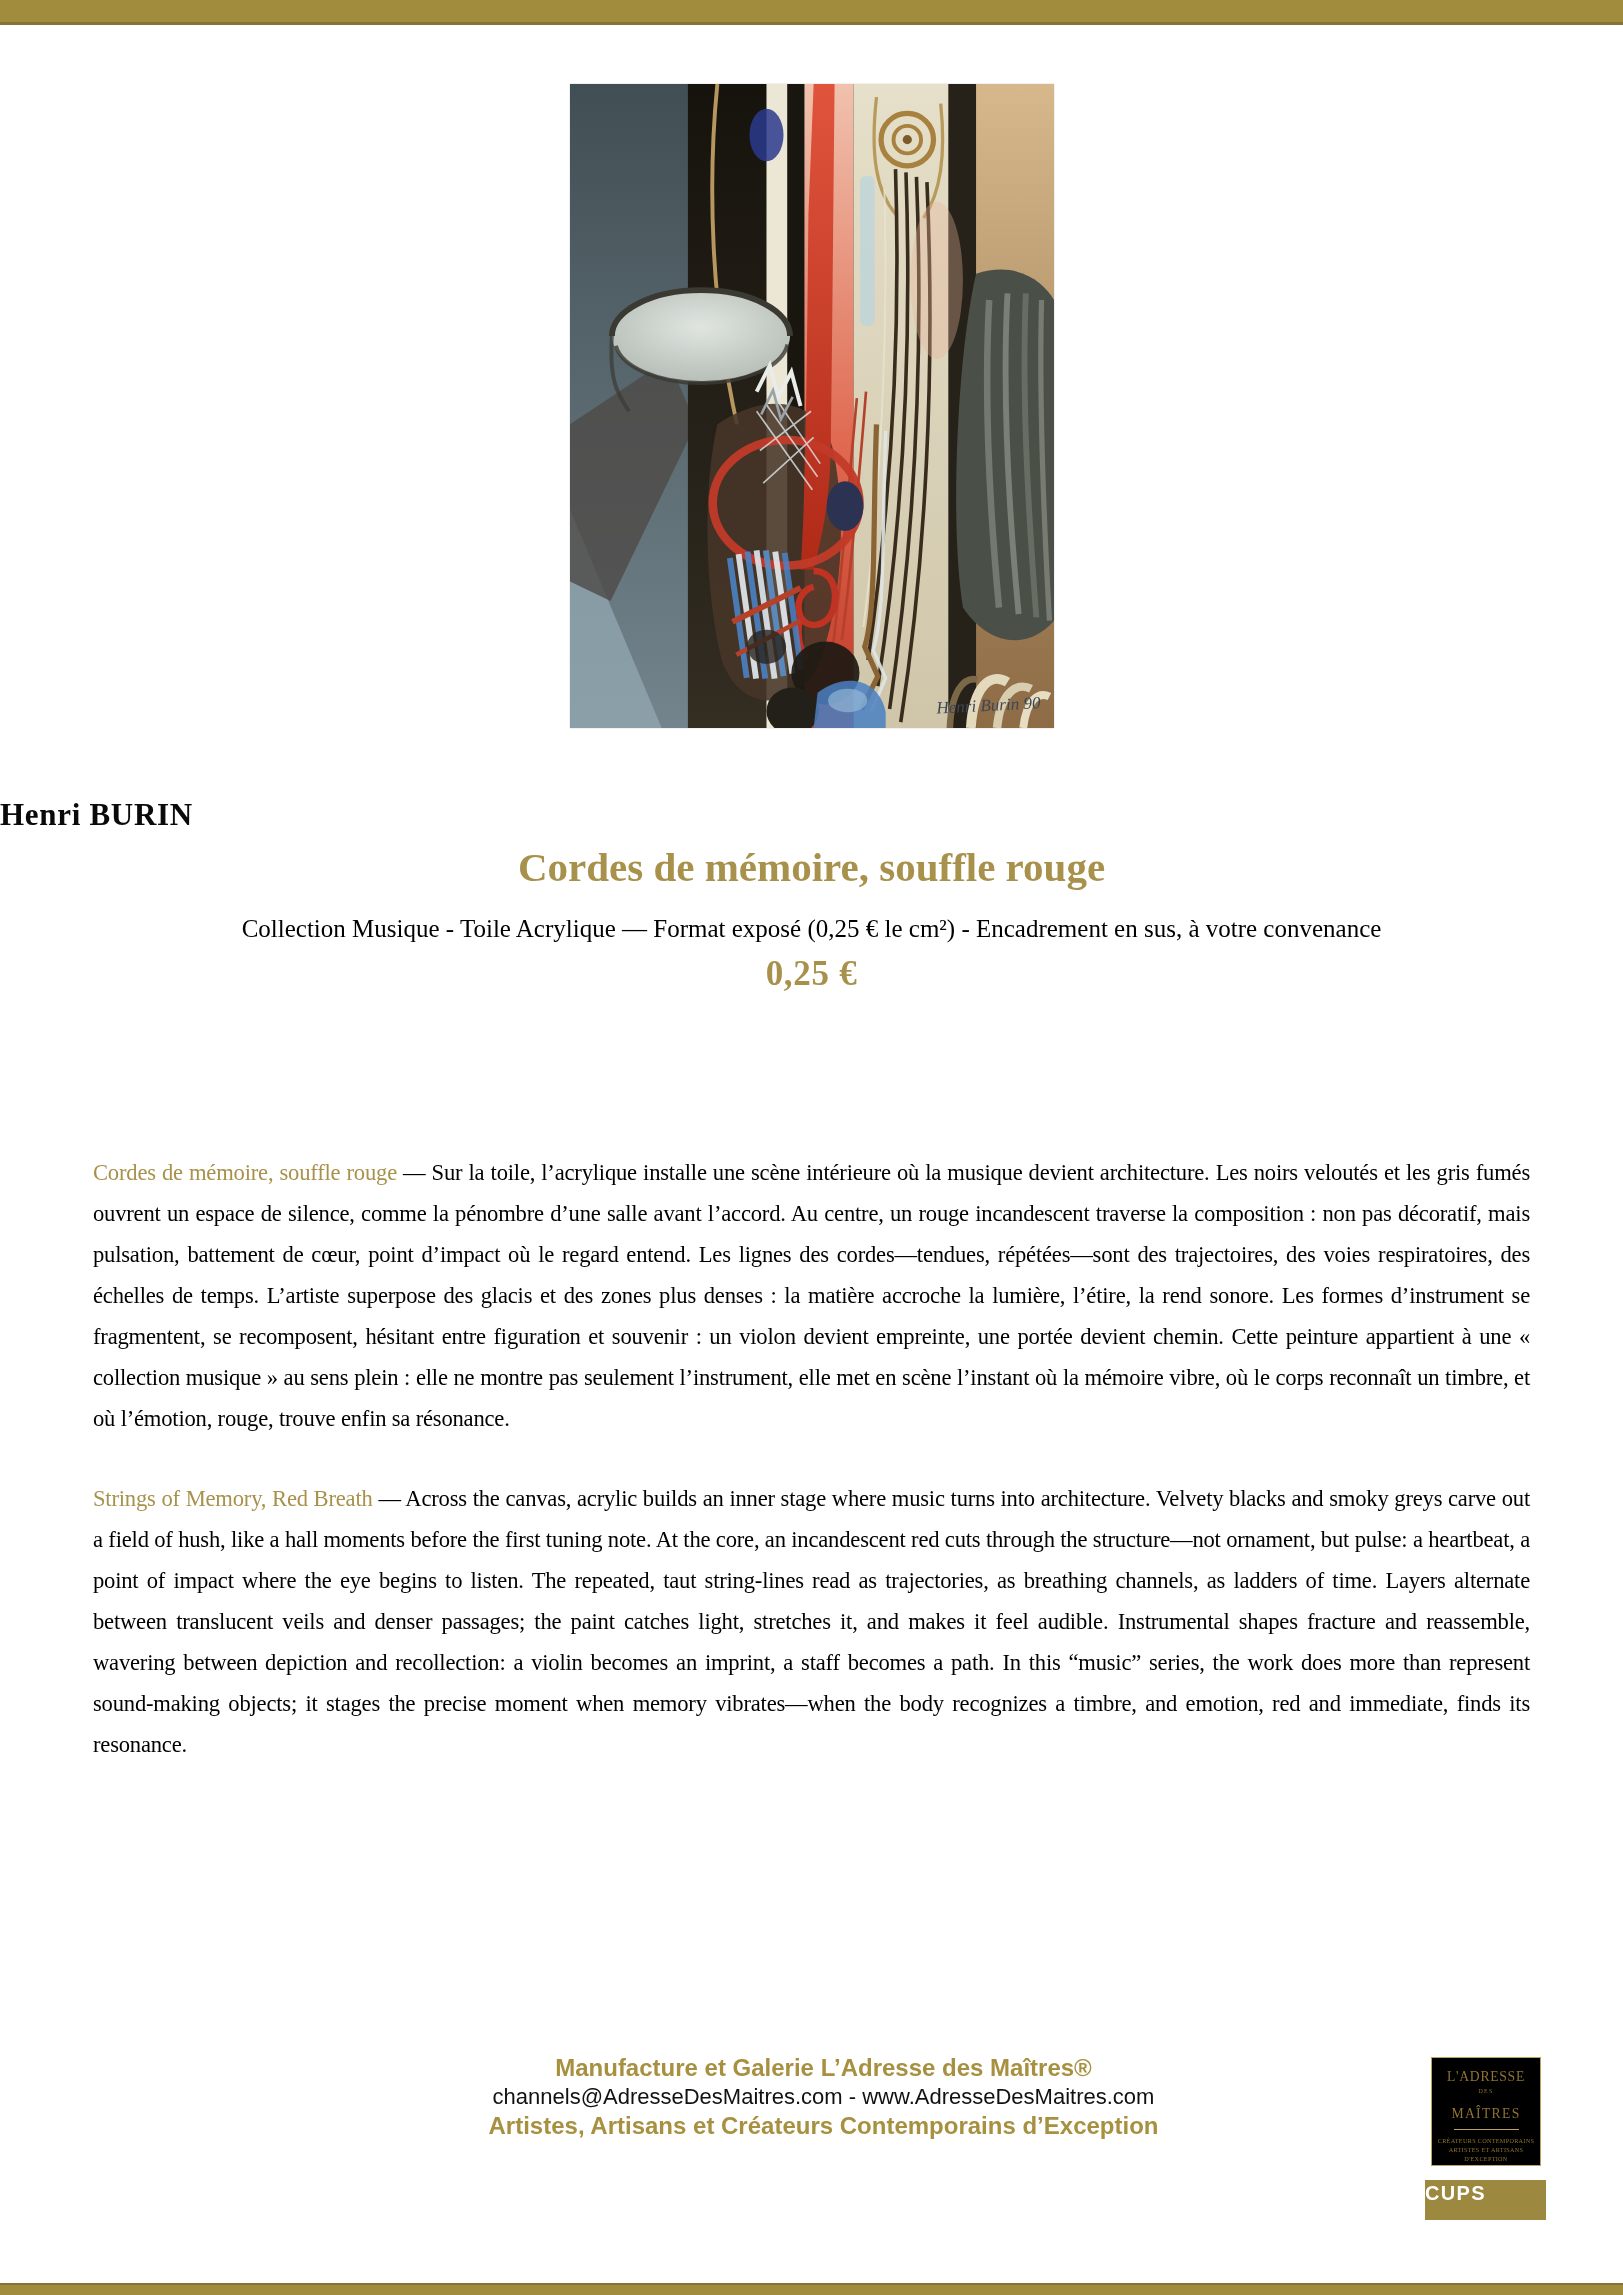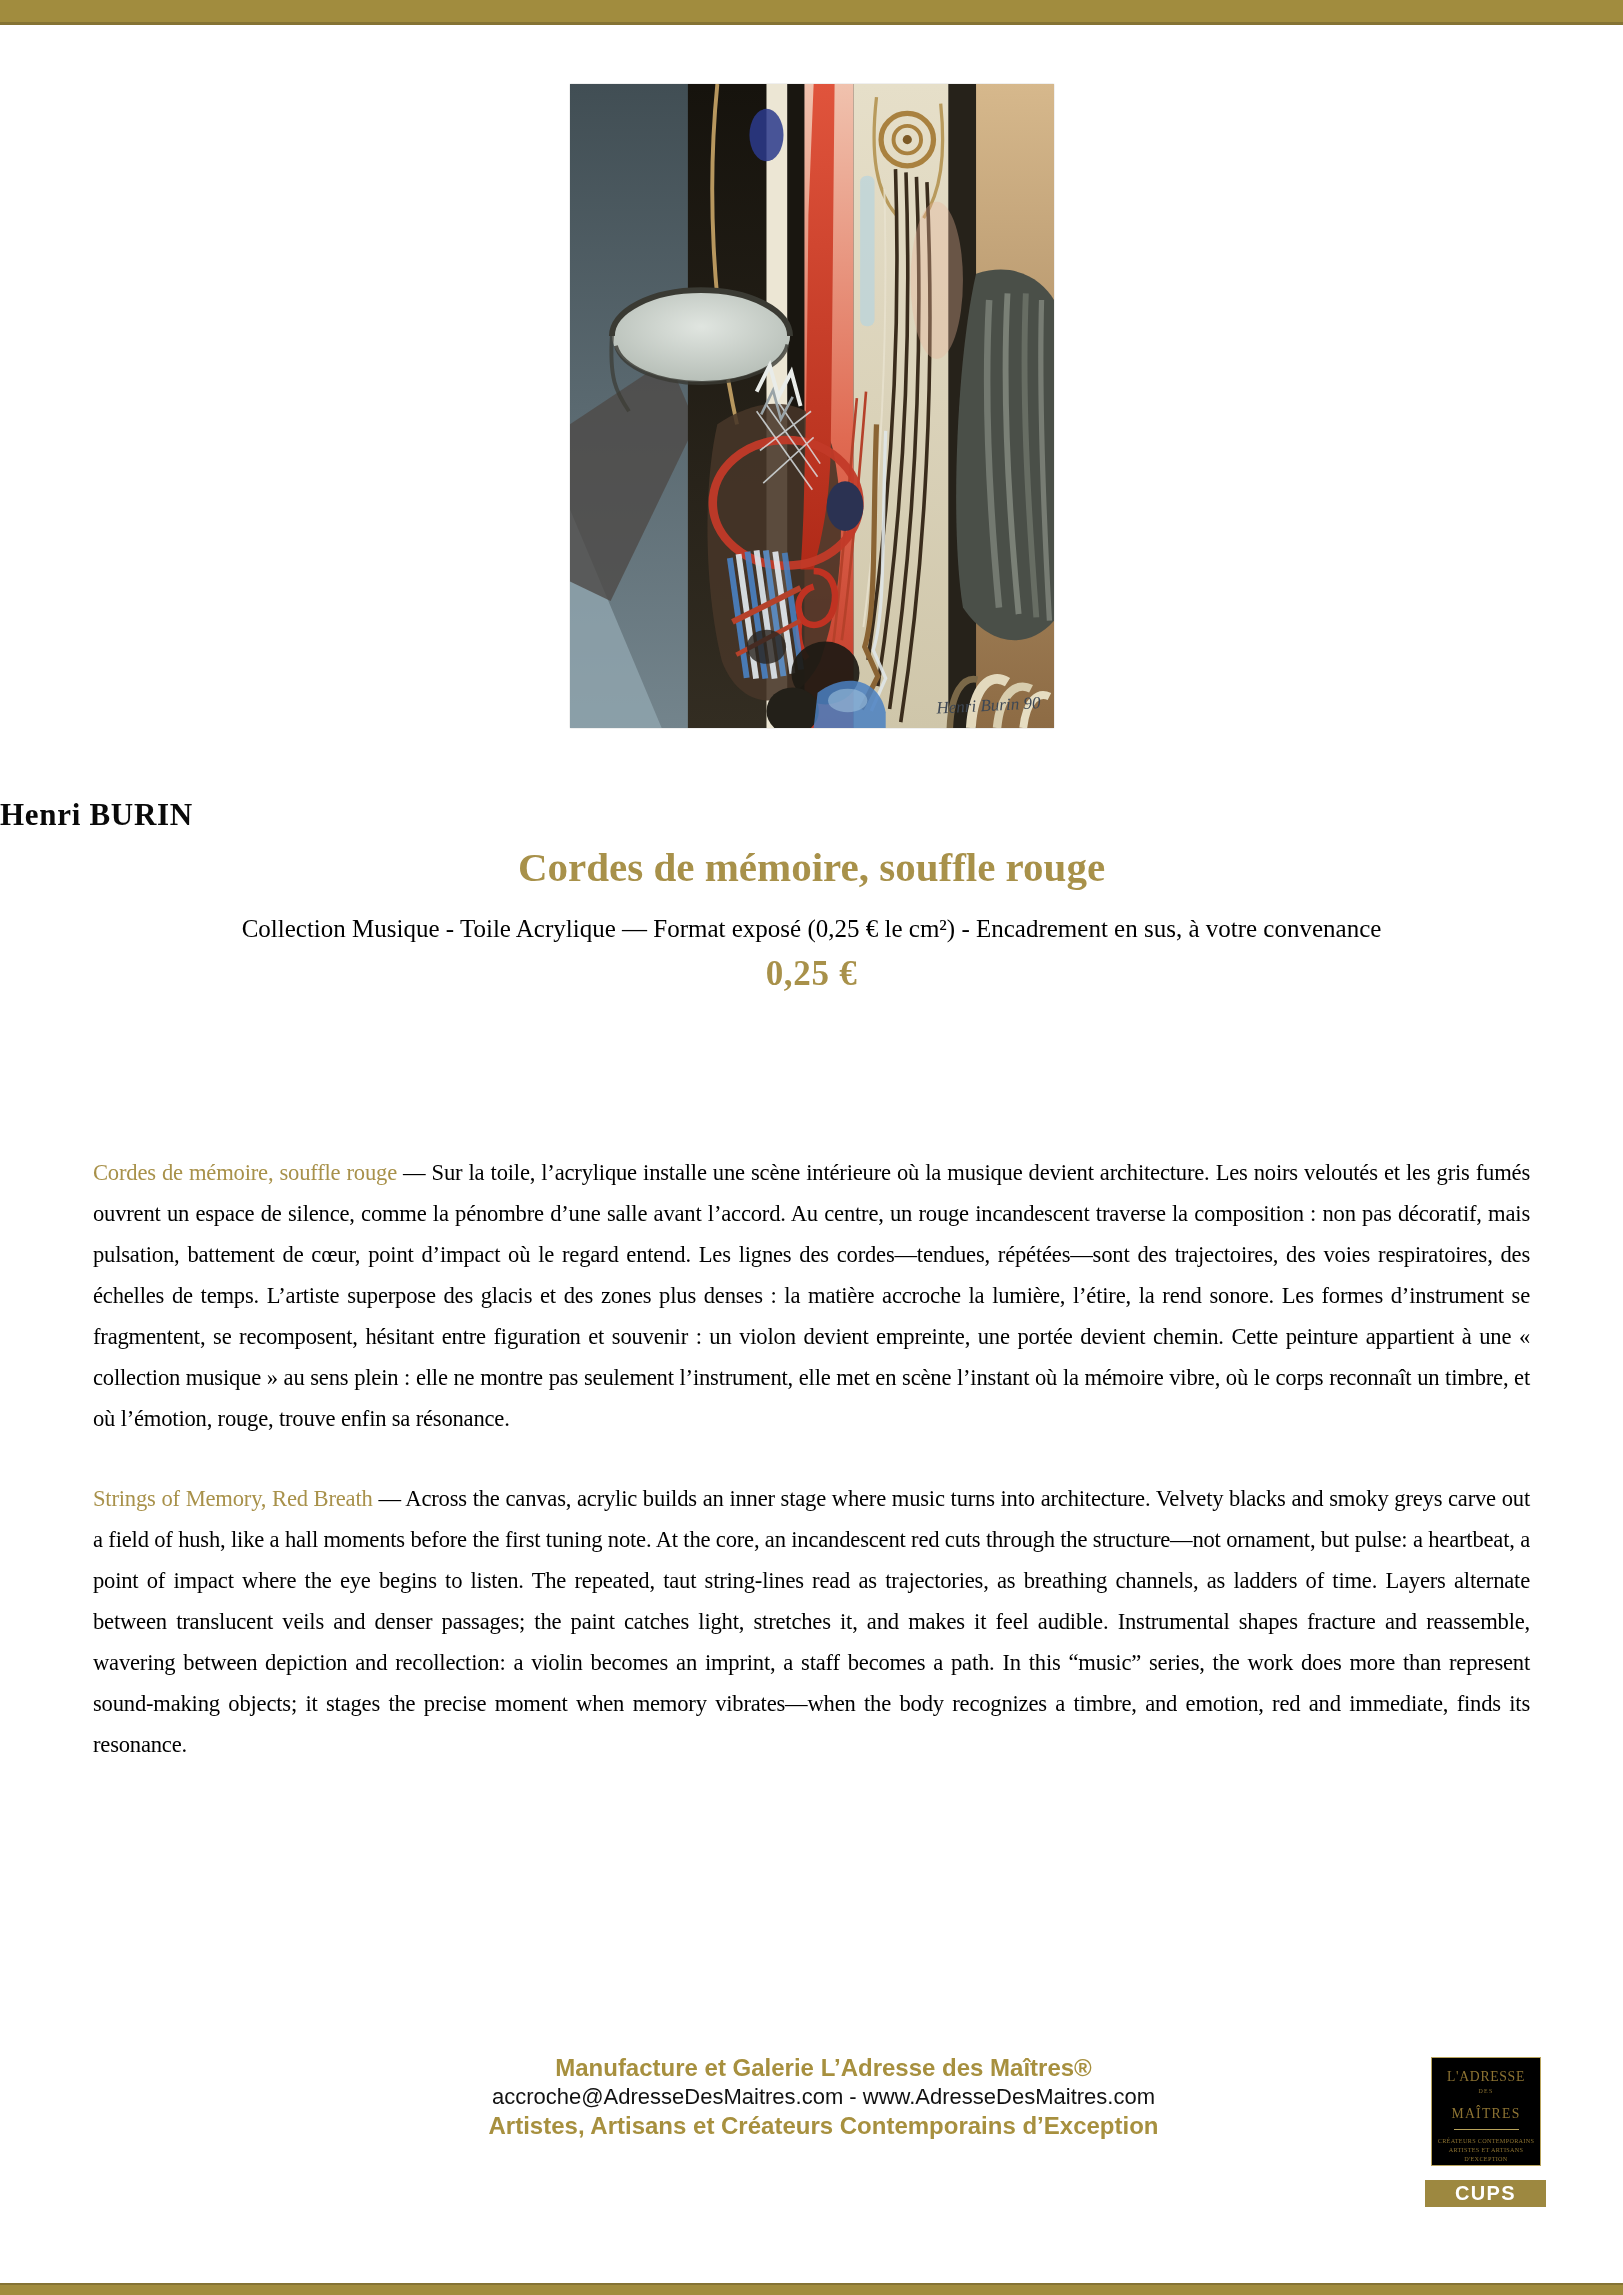--- a/index.html
+++ b/index.html
@@ -71,22 +71,22 @@
     position:absolute;left:1431px;top:2057px;width:110px;height:109px;
     box-sizing:border-box;border:1.3px solid #b9a45c;background:#000000;
     text-align:center;color:#8d7332;font-family:"Liberation Serif", serif;
   }
   .logo-l1{font-size:13.7px;letter-spacing:0.7px;margin-top:11px;}
   .logo-l2{font-size:5.9px;letter-spacing:1.3px;margin-top:3.3px;}
   .logo-l3{font-size:13.7px;letter-spacing:1.3px;margin-top:12px;}
   .logo-rule{width:65px;border:none;border-top:1.3px solid #b9a45c;margin:7.2px auto 5.2px auto;}
   .logo-small{font-size:6.2px;line-height:9.2px;letter-spacing:0.3px;}
   .cups-badge{
-    position:absolute;left:1425px;top:2180px;width:121px;height:27px;
-    background:#9d8840;color:#ffffff;text-align:center;line-height:27px;
+    position:absolute;left:1425px;top:2180px;width:121px;height:40px;
+    background:#9d8840;color:#ffffff;text-align:left;line-height:27px;
     font-family:"Liberation Sans", sans-serif;font-weight:bold;
     font-size:20px;letter-spacing:1.3px;
   }
 </style>
 </head>
 <body>
 
 <div class="top-bar"></div>
 <div class="bottom-bar"></div>
 
@@ -217,21 +217,21 @@
 <div class="subtitle">Collection Musique - Toile Acrylique — Format exposé (0,25 € le cm²) - Encadrement en sus, à votre convenance</div>
 <div class="price">0,25 €</div>
 
 <div class="text-block">
   <p class="para"><span class="lead">Cordes de mémoire, souffle rouge</span><span> — Sur la toile, l’acrylique installe une scène intérieure où la musique devient architecture. Les noirs veloutés et les gris fumés ouvrent un espace de silence, comme la pénombre d’une salle avant l’accord. Au centre, un rouge incandescent traverse la composition : non pas décoratif, mais pulsation, battement de cœur, point d’impact où le regard entend. Les lignes des cordes—tendues, répétées—sont des trajectoires, des voies respiratoires, des échelles de temps. L’artiste superpose des glacis et des zones plus denses : la matière accroche la lumière, l’étire, la rend sonore. Les formes d’instrument se fragmentent, se recomposent, hésitant entre figuration et souvenir : un violon devient empreinte, une portée devient chemin. Cette peinture appartient à une « collection musique » au sens plein : elle ne montre pas seulement l’instrument, elle met en scène l’instant où la mémoire vibre, où le corps reconnaît un timbre, et où l’émotion, rouge, trouve enfin sa résonance.</span></p>
   <p class="para"><span class="lead">Strings of Memory, Red Breath</span><span> — Across the canvas, acrylic builds an inner stage where music turns into architecture. Velvety blacks and smoky greys carve out a field of hush, like a hall moments before the first tuning note. At the core, an incandescent red cuts through the structure—not ornament, but pulse: a heartbeat, a point of impact where the eye begins to listen. The repeated, taut string-lines read as trajectories, as breathing channels, as ladders of time. Layers alternate between translucent veils and denser passages; the paint catches light, stretches it, and makes it feel audible. Instrumental shapes fracture and reassemble, wavering between depiction and recollection: a violin becomes an imprint, a staff becomes a path. In this “music” series, the work does more than represent sound-making objects; it stages the precise moment when memory vibrates—when the body recognizes a timbre, and emotion, red and immediate, finds its resonance.</span></p>
 </div>
 
 <div class="footer">
   <div class="gold">Manufacture et Galerie L’Adresse des Maîtres®</div>
-  <div class="black">accroche@AdresseDesMaitres.com - www.AdresseDesMaitres.com</div>
+  <div class="black">channels@AdresseDesMaitres.com - www.AdresseDesMaitres.com</div>
   <div class="gold">Artistes, Artisans et Créateurs Contemporains d’Exception</div>
 </div>
 
 <div class="logo-box">
   <div class="logo-l1">L'ADRESSE</div>
   <div class="logo-l2">DES</div>
   <div class="logo-l3">MAÎTRES</div>
   <hr class="logo-rule">
   <div class="logo-small">CRÉATEURS CONTEMPORAINS</div>
   <div class="logo-small">ARTISTES ET ARTISANS</div>

